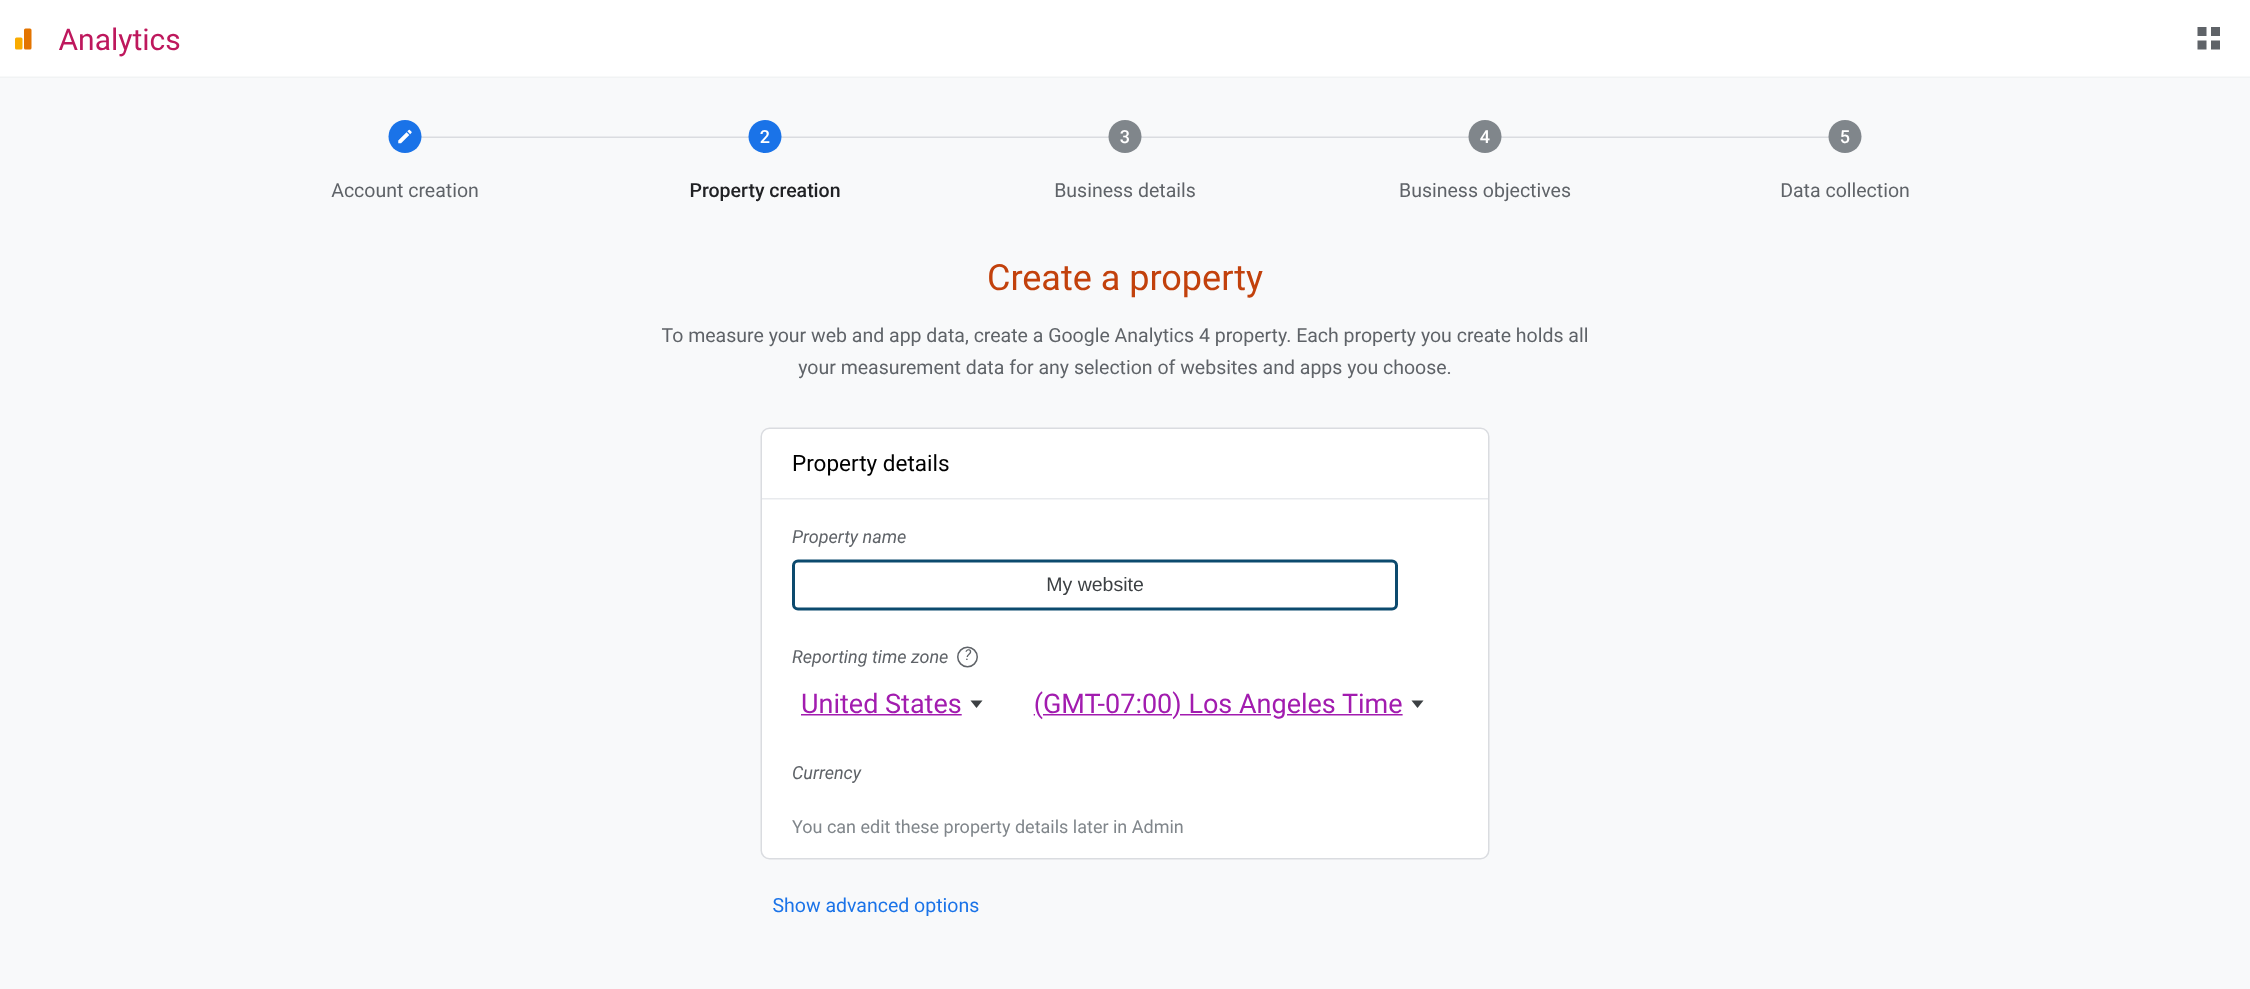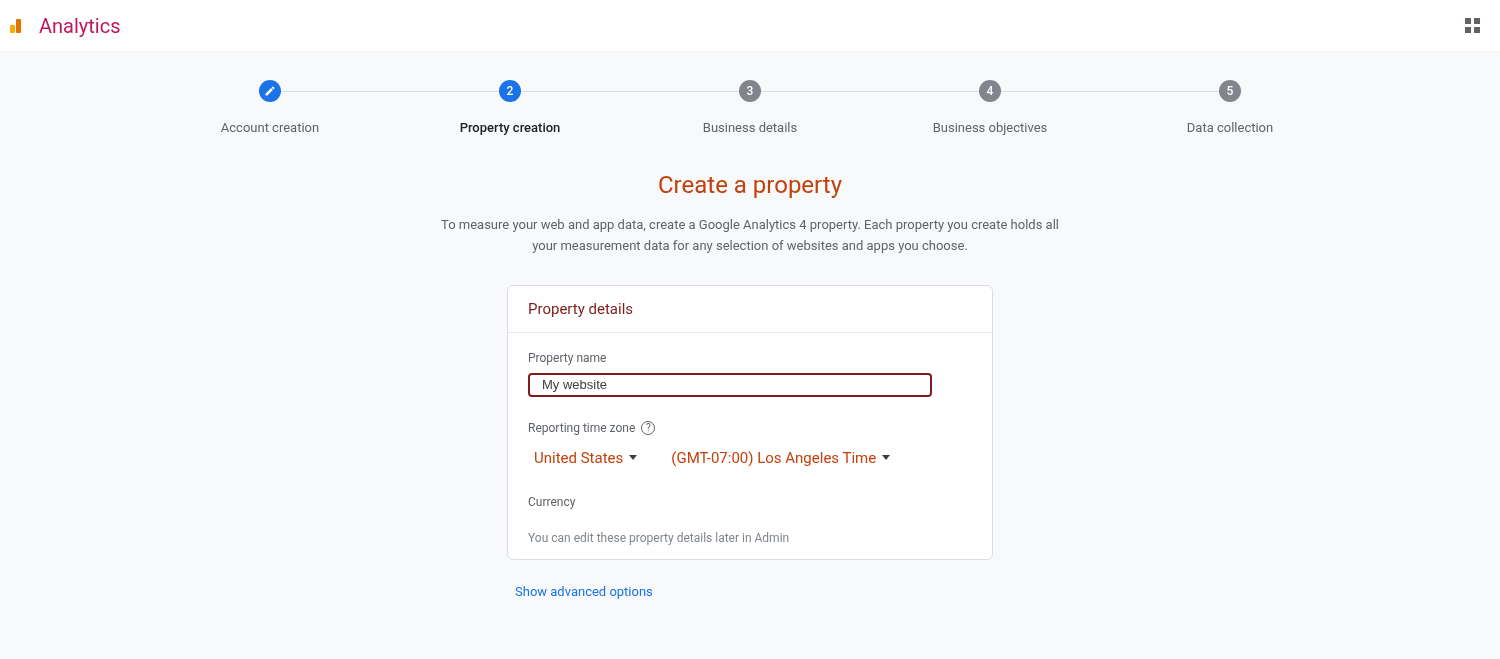--- a/index.html
+++ b/index.html
@@ -75,42 +75,44 @@
       background: #fff;
       border: 1px solid #dadce0;
       border-radius: 6px;
       width: 486px;
       margin: 28px auto 0 auto;
       text-align: left;
     }
     .card-header {
       padding: 14px 20px;
       font-size: 15px;
-      color: #7f1d1d;
+      color: #000000;
       border-bottom: 1px solid #e8eaed;
     }
     .card-body { padding: 18px 20px 14px 20px; }
-    .field-label { font-size: 12px; color: #5f6368; display: flex; align-items: center; gap: 6px; }
+    .field-label { font-size: 12px; color: #5f6368; display: flex; align-items: center; gap: 6px; font-style: italic; }
     .field-label .help { width: 14px; height: 14px; border: 1.3px solid #5f6368; border-radius: 50%; display:flex; align-items:center; justify-content:center; font-size:10px; color:#5f6368;}
     .text-input {
-      width: 404px; height: 24px;
-      border: 2px solid #7f1d1d;
+      width: 404px; height: 34px;
+      border: 2px solid #0c4a6e;
       border-radius: 4px;
       padding: 0 12px;
       font-size: 13px;
       color: #3c4043;
       margin-top: 8px;
       outline: none;
+      text-align: center;
     }
     .section-spacer { height: 24px; }
     .dropdown-row { display: flex; gap: 22px; margin-top: 10px; }
     .dropdown {
       display: flex; align-items: center; gap: 6px;
-      font-size: 15px; color: #c2410c; cursor: pointer;
+      font-size: 18px; color: #a21caf; cursor: pointer;
       padding: 4px 6px;
+      text-decoration: underline;
     }
     .caret {
       width: 0; height: 0;
       border-left: 4px solid transparent;
       border-right: 4px solid transparent;
       border-top: 5px solid #3c4043;
     }
     .hint { font-size: 12px; color: #80868b; margin-top: 22px; }
 
     .below-card { width: 486px; margin: 18px auto 0 auto; text-align: left; text-decoration: underline; }

